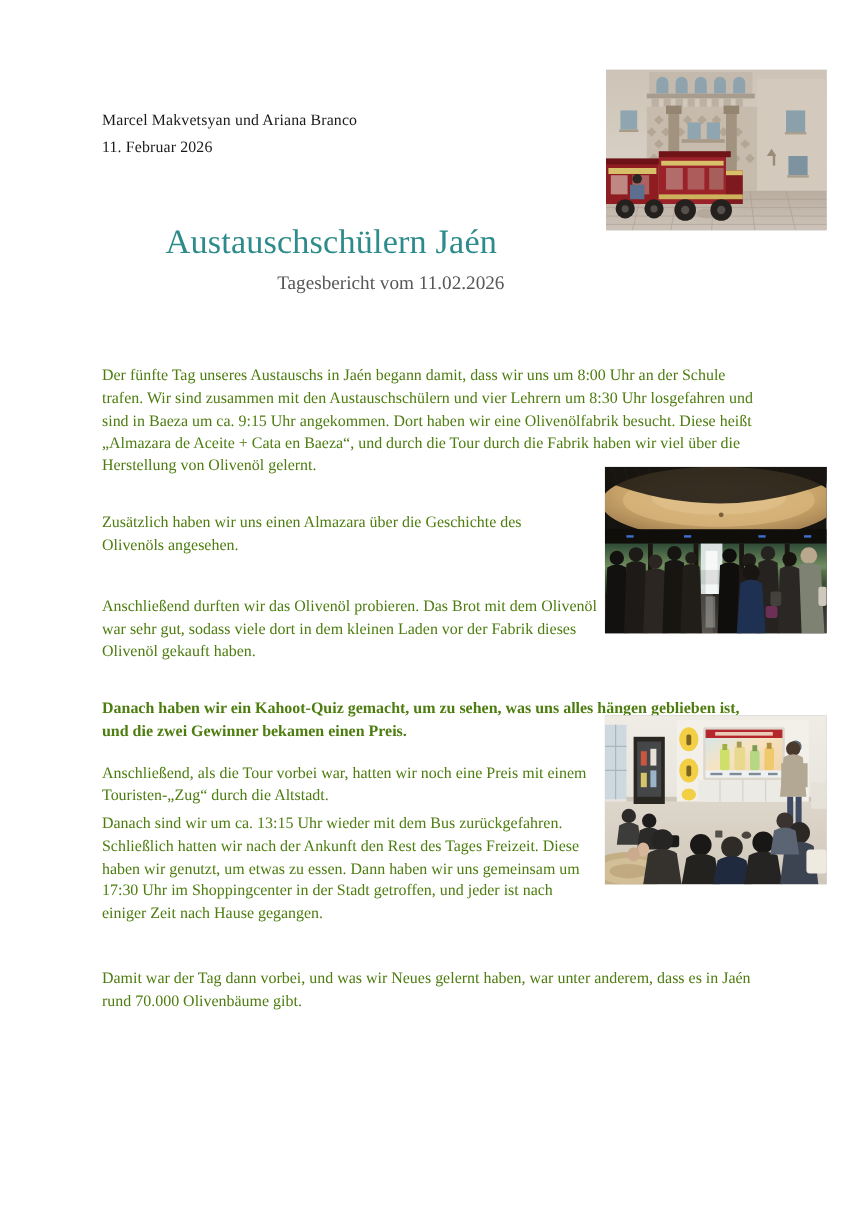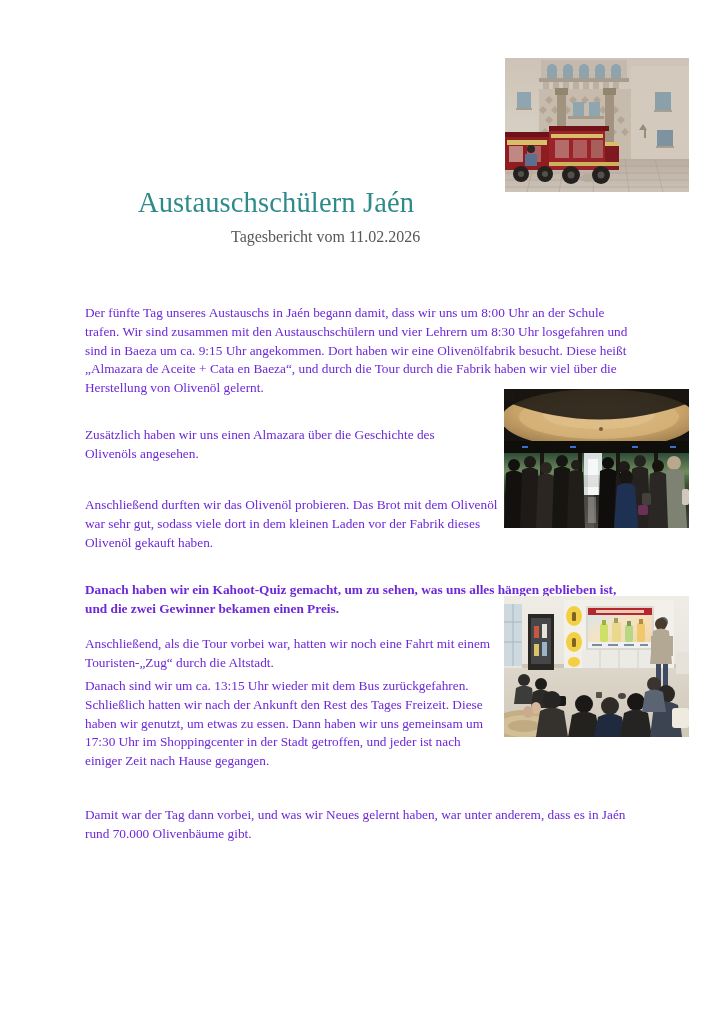--- a/index.html
+++ b/index.html
@@ -56,21 +56,21 @@
     color: #575757;
     white-space: nowrap;
   }
 
   
   .para {
     position: absolute;
     left: 85px;
     font-size: 13.3px;
     line-height: 18.7px;
-    color: #6d28d9;
+    color: #4d7c0f;
     text-align: left;
     hyphens: none;
   }
   .p1 { top: 291px; width: 556px; }
   .p2 { top: 413px; width: 400px; }
   .p3 { top: 483px; width: 415px; }
   .p4 { top: 568px; width: 556px; font-weight: bold; }
   .p5 { top: 622px; width: 410px; }
   .p6 { top: 664px; width: 400px; }
   .p7 { top: 793px; width: 556px; }
@@ -85,29 +85,33 @@
 
   #photo-baeza-train   { left: 505px; top: 58px;  width: 184px; height: 134px; }
   #photo-museum-group  { left: 504px; top: 389px; width: 185px; height: 139px; }
   #photo-kahoot-room   { left: 504px; top: 596px; width: 185px; height: 141px; }
 </style>
 </head>
 <body>
 
 <div class="page">
 
+  <div class="byline">
+    <div>Marcel Makvetsyan und Ariana Branco</div>
+    <div>11. Februar 2026</div>
+  </div>
 
   <div class="doc-title">Austauschschülern Jaén</div>
   <div class="doc-subtitle">Tagesbericht vom 11.02.2026</div>
 
   <p class="para p1">Der fünfte Tag unseres Austauschs in Jaén begann damit, dass wir uns um 8:00 Uhr an der Schule trafen. Wir sind zusammen mit den Austauschschülern und vier Lehrern um 8:30 Uhr losgefahren und sind in Baeza um ca. 9:15 Uhr angekommen. Dort haben wir eine Olivenölfabrik besucht. Diese heißt „Almazara de Aceite + Cata en Baeza“, und durch die Tour durch die Fabrik haben wir viel über die Herstellung von Olivenöl gelernt.</p>
   <p class="para p2">Zusätzlich haben wir uns einen Almazara über die Geschichte des Olivenöls angesehen.</p>
   <p class="para p3">Anschließend durften wir das Olivenöl probieren. Das Brot mit dem Olivenöl war sehr gut, sodass viele dort in dem kleinen Laden vor der Fabrik dieses Olivenöl gekauft haben.</p>
   <p class="para p4">Danach haben wir ein Kahoot-Quiz gemacht, um zu sehen, was uns alles hängen geblieben ist, und die zwei Gewinner bekamen einen Preis.</p>
-  <p class="para p5">Anschließend, als die Tour vorbei war, hatten wir noch eine Fahrt mit einem Touristen-„Zug“ durch die Altstadt.</p>
+  <p class="para p5">Anschließend, als die Tour vorbei war, hatten wir noch eine Preis mit einem Touristen-„Zug“ durch die Altstadt.</p>
   <p class="para p6">Danach sind wir um ca. 13:15 Uhr wieder mit dem Bus zurückgefahren. Schließlich hatten wir nach der Ankunft den Rest des Tages Freizeit. Diese haben wir genutzt, um etwas zu essen. Dann haben wir uns gemeinsam um 17:30 Uhr im Shoppingcenter in der Stadt getroffen, und jeder ist nach einiger Zeit nach Hause gegangen.</p>
   <p class="para p7">Damit war der Tag dann vorbei, und was wir Neues gelernt haben, war unter anderem, dass es in Jaén rund 70.000 Olivenbäume gibt.</p>
 
   <div class="photo" id="photo-baeza-train">
     <svg viewBox="0 0 184 134" preserveAspectRatio="none">
       <defs>
         <linearGradient id="skyStone" x1="0" y1="0" x2="0" y2="1">
           <stop offset="0%" stop-color="#cdc3b6"></stop>
           <stop offset="60%" stop-color="#d8d0c5"></stop>
           <stop offset="100%" stop-color="#cfc7bb"></stop>

